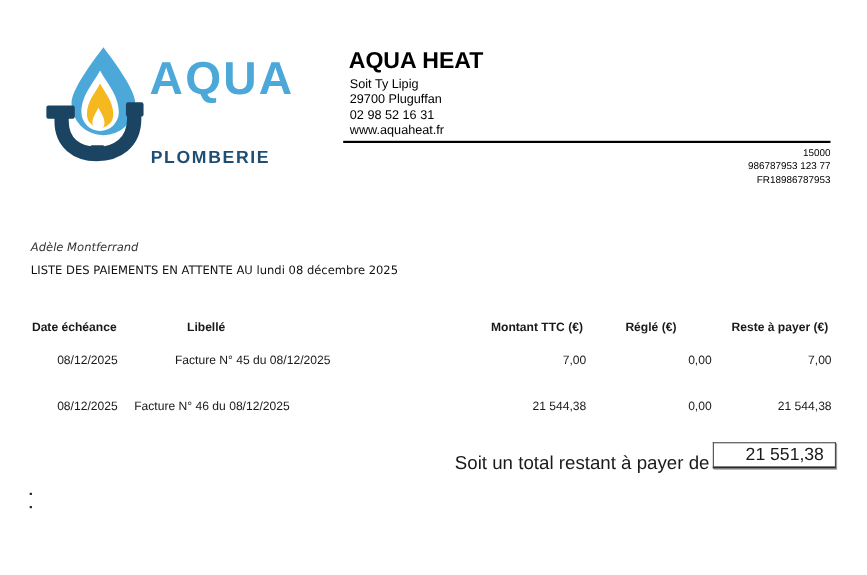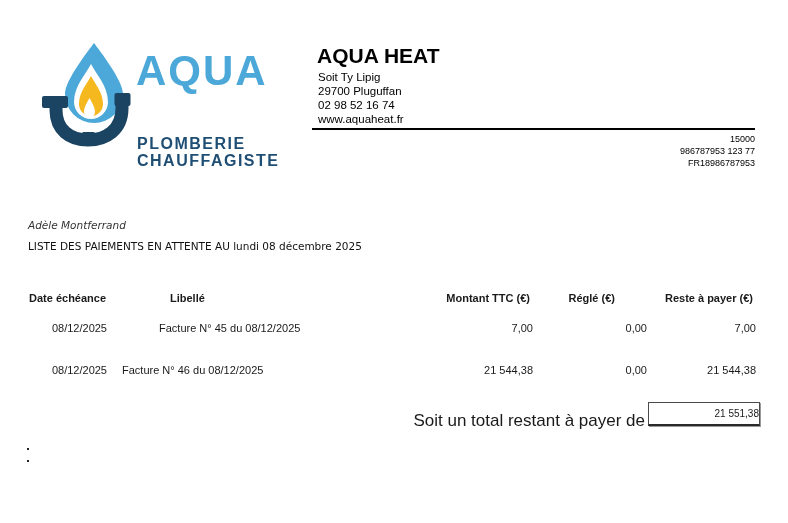--- a/index.html
+++ b/index.html
@@ -84,21 +84,21 @@
 
   .total-label{position:absolute;right:143px;top:411px;font-size:17px;white-space:nowrap;color:#1a1a1a;}
   .total-box{
     position:absolute;left:648px;top:402px;width:112px;height:24px;
     border:1px solid #4a4a4a;border-bottom:2px solid #2a2a2a;
     box-shadow:1px 1px 0 0 #999;
     box-sizing:border-box;
   }
   .total-value{
     display:block;height:21px;line-height:21px;
-    text-align:right;padding-right:0;font-size:10px;color:#1a1a1a;
+    text-align:right;padding-right:10px;font-size:16px;color:#1a1a1a;
   }
   
   .dot{position:absolute;width:2px;height:2px;background:#222;}
   .dot-1{left:27px;top:448px;}
   .dot-2{left:27px;top:460px;}
 </style>
 </head>
 <body>
 
 <div class="page">
@@ -114,27 +114,26 @@
     <path d="M47.5 62 C45 67 42 71 42 76 a5.5 5.5 0 0 0 11 0 C53 71 50 67 47.5 62 Z" fill="#ffffff"></path>
 
     <path d="M14 64 L14 74 C14 94 28 104 46 104 C64 104 80 94 80 72 L80 62" fill="none" stroke="#1B4463" stroke-width="13"></path>
     <rect x="0" y="60" width="26" height="12" rx="2" fill="#1B4463"></rect>
     <rect x="72.5" y="57" width="16" height="13" rx="2" fill="#1B4463"></rect>
     <rect x="40" y="96" width="13" height="13" rx="1.5" fill="#1B4463"></rect>
   </svg>
 
   <div class="logo-aqua">AQUA</div>
   <div class="logo-sub1">PLOMBERIE</div>
-  <div class="logo-sub2">CHAUFFAGISTE</div>
 
   <div class="company-name">AQUA HEAT</div>
   <div class="company-address">
     <div>Soit Ty Lipig</div>
     <div>29700 Pluguffan</div>
-    <div>02 98 52 16 74</div>
+    <div>02 98 52 16 31</div>
     <div>www.aquaheat.fr</div>
   </div>
   <div class="header-rule"></div>
 
   <div class="registration">
     <div>15000</div>
     <div>986787953 123 77</div>
     <div>FR18986787953</div>
   </div>
 

